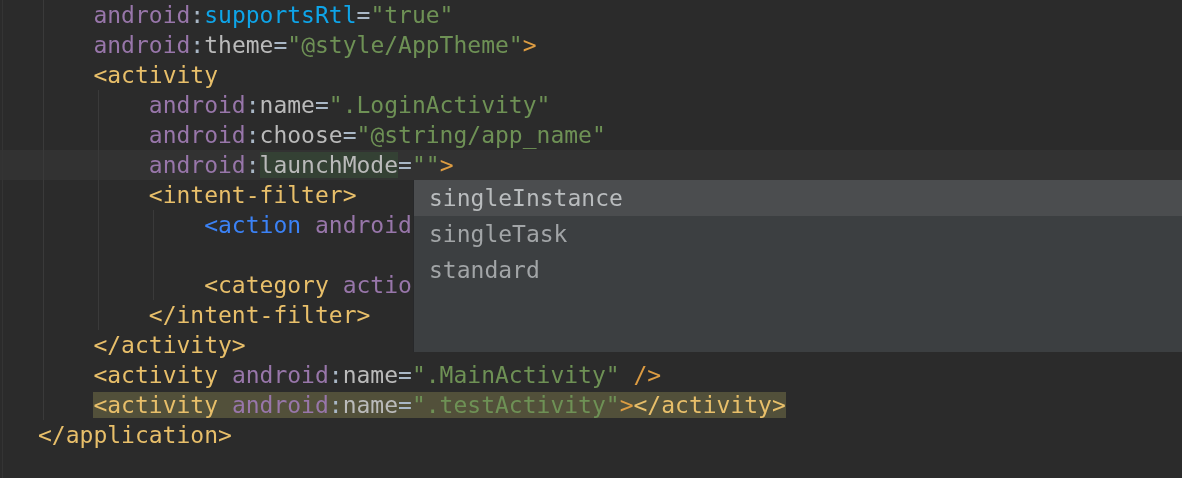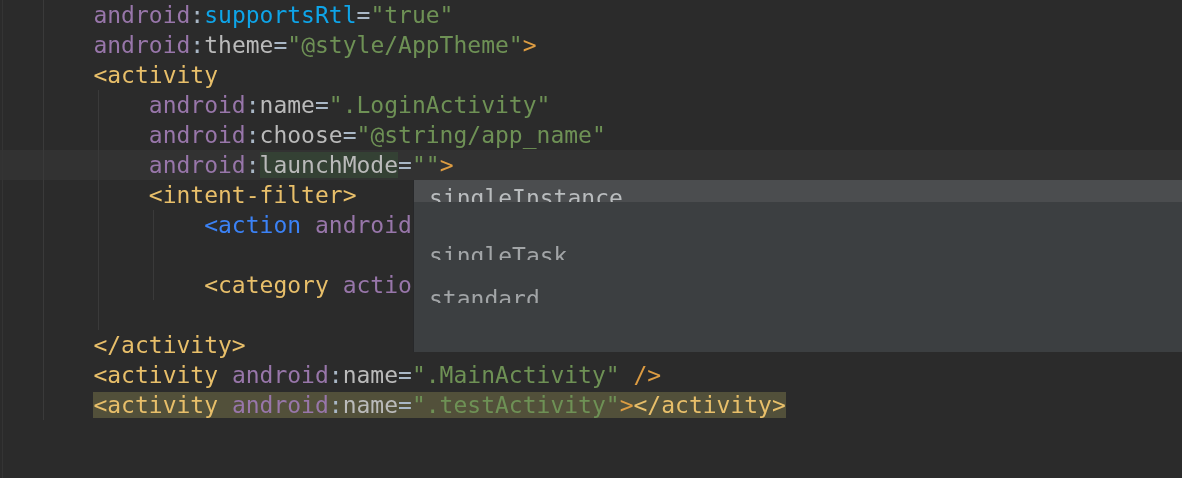--- a/index.html
+++ b/index.html
@@ -33,21 +33,21 @@
     white-space:pre;
   }
   .line span { display:inline; }
   
   #popup {
     position:absolute; left:413px; top:180px; width:769px; height:172px;
     overflow:hidden;
     border-left:1px solid #27282a;
   }
   .popup-item {
-    height:22px; line-height:36px;
+    height:36px; line-height:36px;
     padding-left:15px;
     font-size:23px;
     white-space:pre;
     overflow:hidden;
   }
   #popup-hint {
     height:28px; line-height:27px;
     padding-left:4px;
     font-family:"Liberation Sans","DejaVu Sans",sans-serif;
     font-size:20px;
@@ -70,27 +70,28 @@
         <div class="line"><span style="color: rgb(169, 183, 198);">    </span><span style="color: rgb(152, 118, 170);">android</span><span style="color: rgb(169, 183, 198);">:</span><span style="color: #0ea5e9;">supportsRtl</span><span style="color: rgb(169, 183, 198);">=</span><span style="color: rgb(110, 145, 85);">"true"</span></div>
         <div class="line"><span style="color: rgb(169, 183, 198);">    </span><span style="color: rgb(152, 118, 170);">android</span><span style="color: rgb(169, 183, 198);">:</span><span style="color: rgb(186, 186, 186);">theme</span><span style="color: rgb(169, 183, 198);">=</span><span style="color: rgb(110, 145, 85);">"@style/AppTheme"</span><span style="color: rgb(221, 156, 66);">&gt;</span></div>
         <div class="line"><span style="color: rgb(169, 183, 198);">    </span><span style="color: rgb(232, 191, 106);">&lt;activity</span></div>
         <div class="line"><span style="color: rgb(169, 183, 198);">        </span><span style="color: rgb(152, 118, 170);">android</span><span style="color: rgb(169, 183, 198);">:</span><span style="color: rgb(186, 186, 186);">name</span><span style="color: rgb(169, 183, 198);">=</span><span style="color: rgb(110, 145, 85);">".LoginActivity"</span></div>
         <div class="line"><span style="color: rgb(169, 183, 198);">        </span><span style="color: rgb(152, 118, 170);">android</span><span style="color: rgb(169, 183, 198);">:</span><span style="color: rgb(186, 186, 186);">choose</span><span style="color: rgb(169, 183, 198);">=</span><span style="color: rgb(110, 145, 85);">"@string/app_name"</span></div>
         <div class="line"><span style="color: rgb(169, 183, 198);">        </span><span style="color: rgb(152, 118, 170);">android</span><span style="color: rgb(169, 183, 198);">:</span><span style="color: rgb(186, 186, 186); background: rgb(52, 65, 52);">launchMode</span><span style="color: rgb(169, 183, 198);">=</span><span style="color: rgb(110, 145, 85);">""</span><span style="color: rgb(221, 156, 66);">&gt;</span></div>
         <div class="line"><span style="color: rgb(169, 183, 198);">        </span><span style="color: rgb(232, 191, 106);">&lt;intent-filter&gt;</span></div>
         <div class="line"><span style="color: rgb(169, 183, 198);">            </span><span style="color: #3b82f6;">&lt;action</span><span style="color: rgb(169, 183, 198);"> </span><span style="color: rgb(152, 118, 170);">android</span></div>
         <div class="line"></div>
         <div class="line"><span style="color: rgb(169, 183, 198);">            </span><span style="color: rgb(232, 191, 106);">&lt;category</span><span style="color: rgb(169, 183, 198);"> </span><span style="color: rgb(152, 118, 170);">action</span></div>
-        <div class="line"><span style="color: rgb(169, 183, 198);">        </span></div>
+        <div class="line"><span style="color: rgb(169, 183, 198);">        </span><span style="color: rgb(232, 191, 106);">&lt;/intent-filter&gt;</span></div>
         <div class="line"><span style="color: rgb(169, 183, 198);">    </span><span style="color: rgb(232, 191, 106);">&lt;/activity&gt;</span></div>
         <div class="line"><span style="color: rgb(169, 183, 198);">    </span><span style="color: rgb(232, 191, 106);">&lt;activity</span><span style="color: rgb(169, 183, 198);"> </span><span style="color: rgb(152, 118, 170);">android</span><span style="color: rgb(169, 183, 198);">:</span><span style="color: rgb(186, 186, 186);">name</span><span style="color: rgb(169, 183, 198);">=</span><span style="color: rgb(110, 145, 85);">".MainActivity"</span><span style="color: rgb(169, 183, 198);"> </span><span style="color: rgb(221, 156, 66);">/&gt;</span></div>
         <div class="line"><span style="color: rgb(169, 183, 198);">    </span><span style="color: rgb(232, 191, 106); background: rgb(82, 80, 58);">&lt;activity</span><span style="color: rgb(169, 183, 198); background: rgb(82, 80, 58);"> </span><span style="color: rgb(152, 118, 170); background: rgb(82, 80, 58);">android</span><span style="color: rgb(169, 183, 198); background: rgb(82, 80, 58);">:</span><span style="color: rgb(186, 186, 186); background: rgb(82, 80, 58);">name</span><span style="color: rgb(169, 183, 198); background: rgb(82, 80, 58);">=</span><span style="color: rgb(110, 145, 85); background: rgb(82, 80, 58);">".testActivity"</span><span style="color: rgb(221, 156, 66); background: rgb(82, 80, 58);">&gt;</span><span style="color: rgb(232, 191, 106); background: rgb(82, 80, 58);">&lt;/activity&gt;</span></div>
+        <div class="line"><span style="color: rgb(232, 191, 106);">&lt;/application&gt;</span></div>
       </div>
 
     <div id="popup" style="background: rgb(60, 63, 65);">
       <div id="popup-items">
           <div class="popup-item" style="background: rgb(75, 77, 79); color: rgb(185, 188, 190);">singleInstance</div>
-          <div class="popup-item" style="color: rgb(162, 165, 167); margin-top: 36px;">singleTask</div>
-          <div class="popup-item" style="color: rgb(162, 165, 167); margin-top: 21px;">standard</div>
+          <div class="popup-item" style="color: rgb(162, 165, 167);">singleTask</div>
+          <div class="popup-item" style="color: rgb(162, 165, 167);">standard</div>
         </div>
     </div>
   </div>
 </div>
 
 </body></html>

